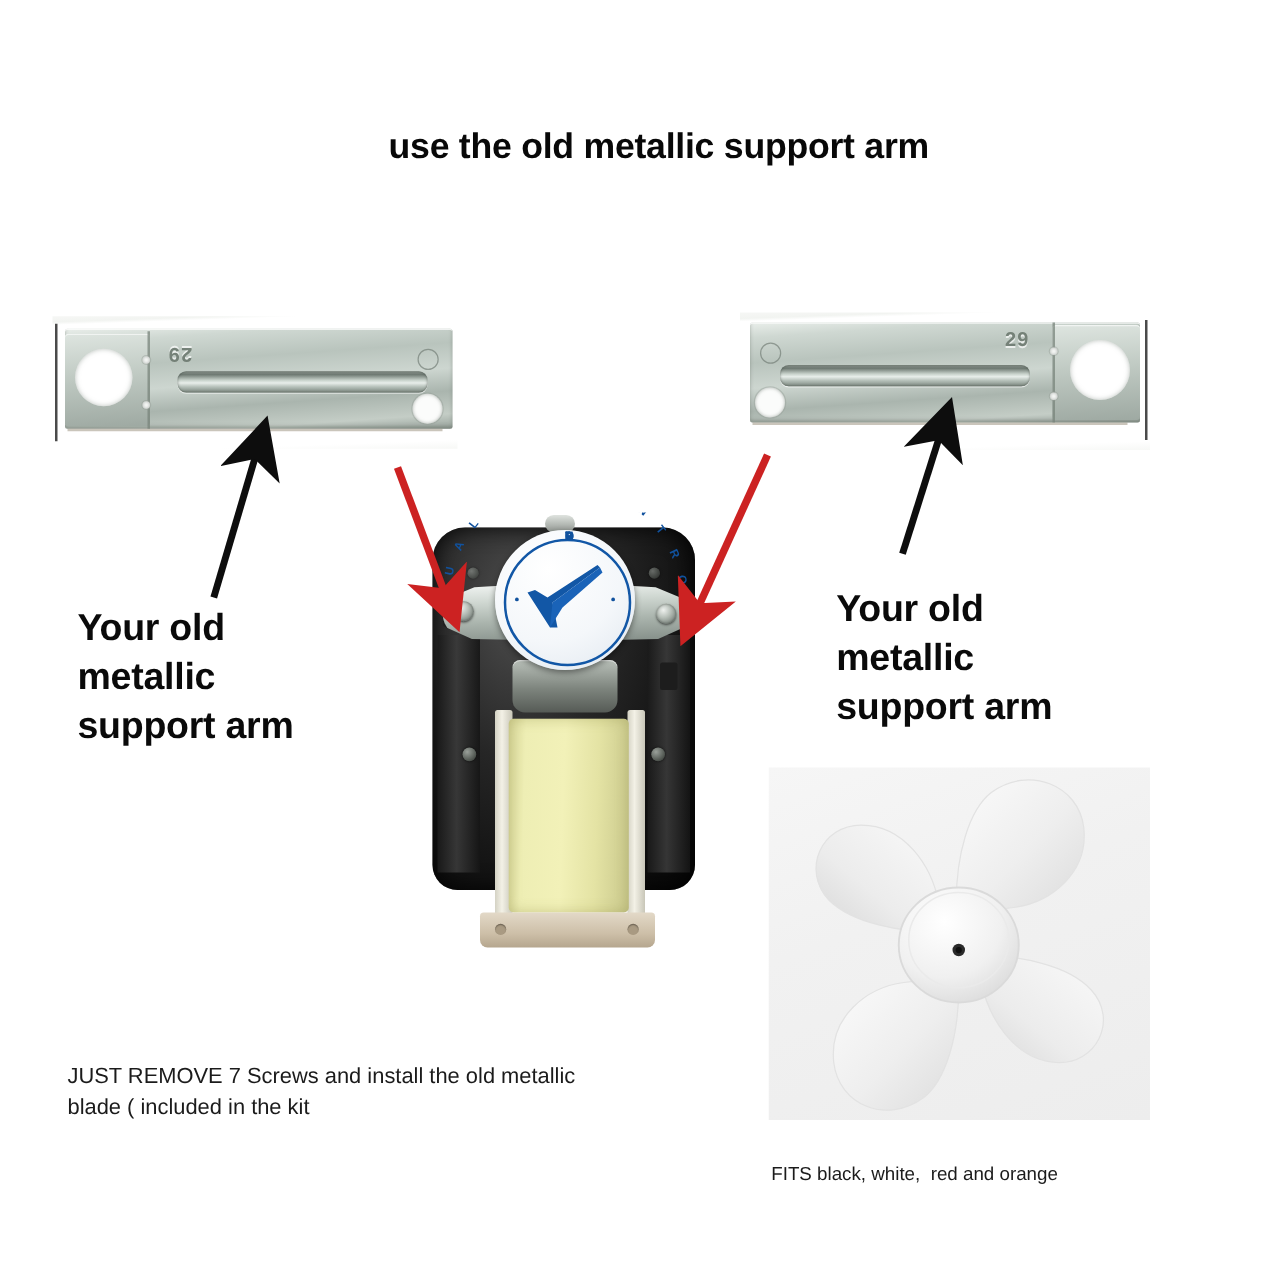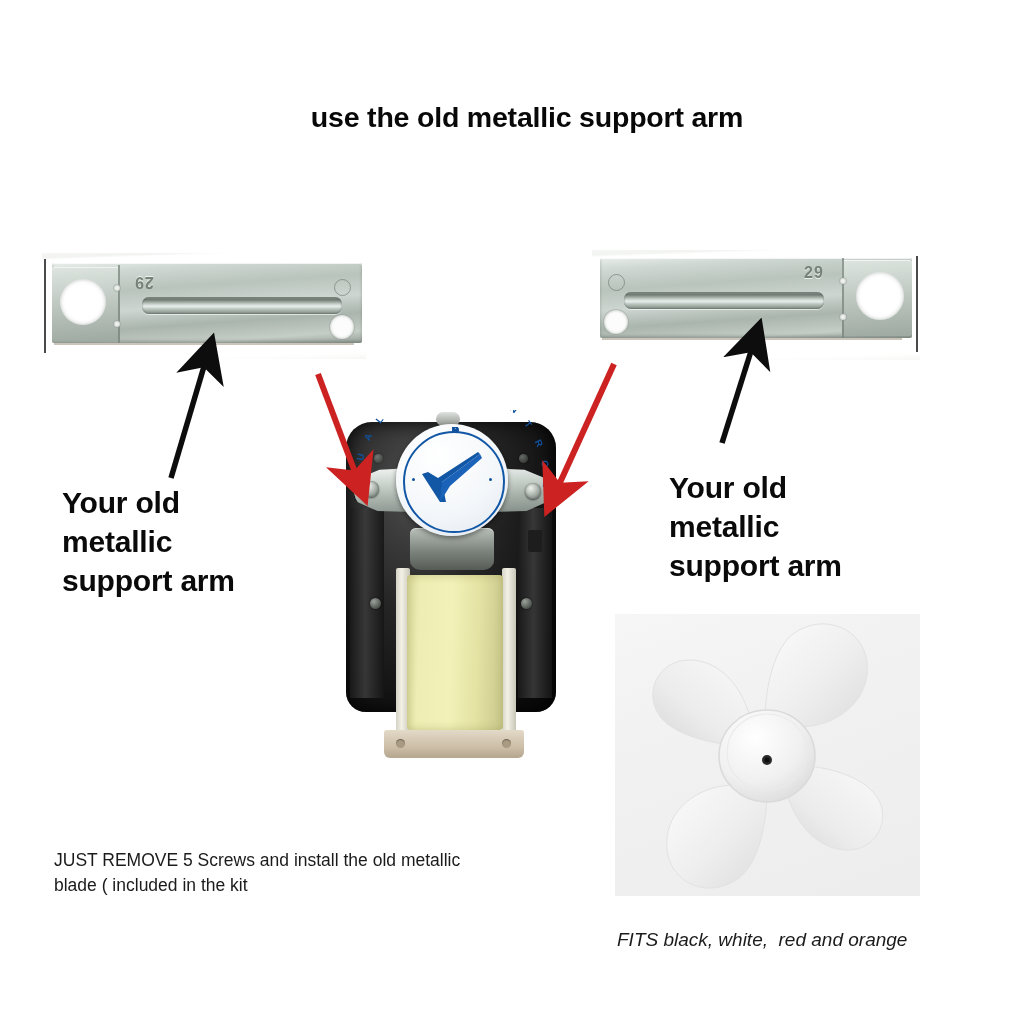--- a/index.html
+++ b/index.html
@@ -55,25 +55,24 @@
     font-size: 17.5px;
     line-height: 25px;
     color: #1b1b1b;
   }
   .note span { display:block; }
 
   .fits {
     position: absolute;
     left: 617px;
     top: 928px;
-    font-size: 19px;
+    font-size: 15px;
     line-height: 24px;
     color: #1b1b1b;
     white-space: pre;
-    font-style: italic;
   }
 
   
   .photo { position: absolute; overflow: hidden; }
 
   
   .arm-photo {
     background: linear-gradient(178deg,#f6f7f5 0%,#f2f4f1 4%,#ffffff 6%,#ffffff 94%,#f7f8f6 100%);
   }
   #arm-left  { left: 42px;  top: 253px; width: 324px; height: 106px; }
@@ -502,19 +501,19 @@
     <span>support arm</span>
   </div>
 
   <div class="callout callout-right">
     <span>Your old</span>
     <span>metallic</span>
     <span>support arm</span>
   </div>
 
   <div class="note">
-    <span>JUST REMOVE 5 Screws and install the old metallic</span>
+    <span>JUST REMOVE 7 Screws and install the old metallic</span>
     <span>blade ( included in the kit</span>
   </div>
 
   <div class="fits">FITS black, white,  red and orange</div>
 
 </div>
 
 </body></html>

